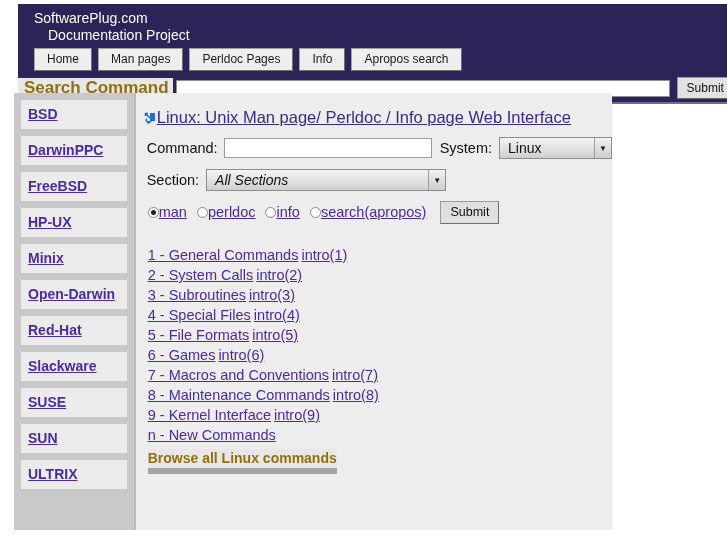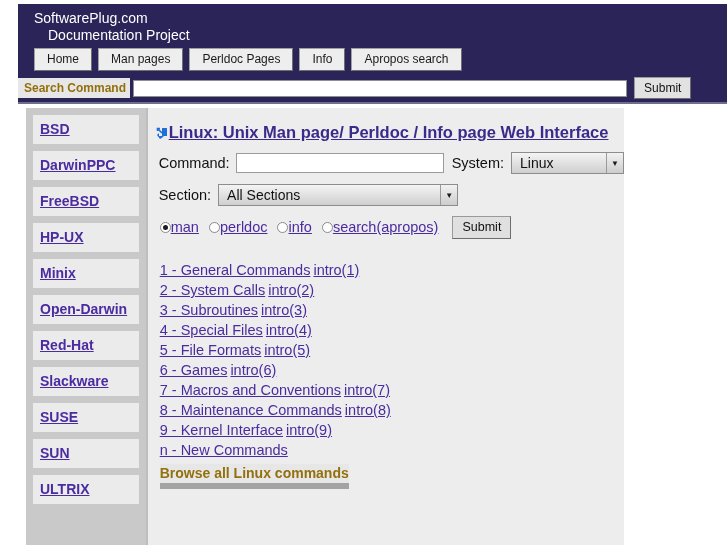--- a/index.html
+++ b/index.html
@@ -64,21 +64,21 @@
     left: 0;
     top: 73px;
     width: 719px;
     display: flex;
     align-items: center;
   }
   .search-label {
     background: #e7e7e7;
     color: #93700d;
     font-weight: bold;
-    font-size: 12px;
+    font-size: 17px;
     line-height: 14px;
     padding: 3px 4px 3px 6px;
     border-right: 1px solid #2a2458;
     white-space: nowrap;
   }
   .search-input {
     flex: 0 0 auto;
     width: 494px;
     height: 17px;
     margin-left: 2px;
@@ -100,26 +100,25 @@
     font-size: 12px;
     line-height: 14px;
     padding: 3px 9px;
     cursor: pointer;
   }
 
   
   .body-wrap {
     position: absolute;
     left: 0;
-    top: 108px;
+    top: 93px;
     width: 612px;
     height: 437px;
     display: flex;
     background: #ffffff;
-    padding-left: 12px;
   }
   .sidebar {
     width: 131px;
     margin-left: 14px;
     background: #c9c9c9;
     padding: 7px 0 0 0;
     box-sizing: border-box;
   }
   .side-item {
     background: #ebebeb;
@@ -152,21 +151,21 @@
   }
   .arrow-icon {
     width: 13px;
     height: 13px;
     margin-top: 5px;
     flex: 0 0 auto;
   }
   .heading-link {
     color: #3b2a8c;
     font-size: 16.5px;
-    font-weight: bold;
+    font-weight: normal;
     line-height: 20px;
     text-decoration: underline;
     white-space: nowrap;
     cursor: pointer;
   }
 
   .form-row {
     display: flex;
     align-items: center;
     padding: 10px 0 0 5px;
@@ -211,21 +210,21 @@
     height: 100%;
     border-left: 1px solid #9a9a9a;
     background: linear-gradient(#f2f2f2, #cdcdcd);
     display: flex;
     align-items: center;
     justify-content: center;
     font-size: 8px;
     color: #1a1a1a;
   }
   .sel-system { width: 113px; }
-  .sel-section { width: 240px; }
+  .sel-section { width: 240px; font-style: italic; }
 
   .radio-row {
     display: flex;
     align-items: center;
     padding: 10px 0 0 6px;
   }
   .radio-item {
     display: flex;
     align-items: center;
     margin-right: 10px;

